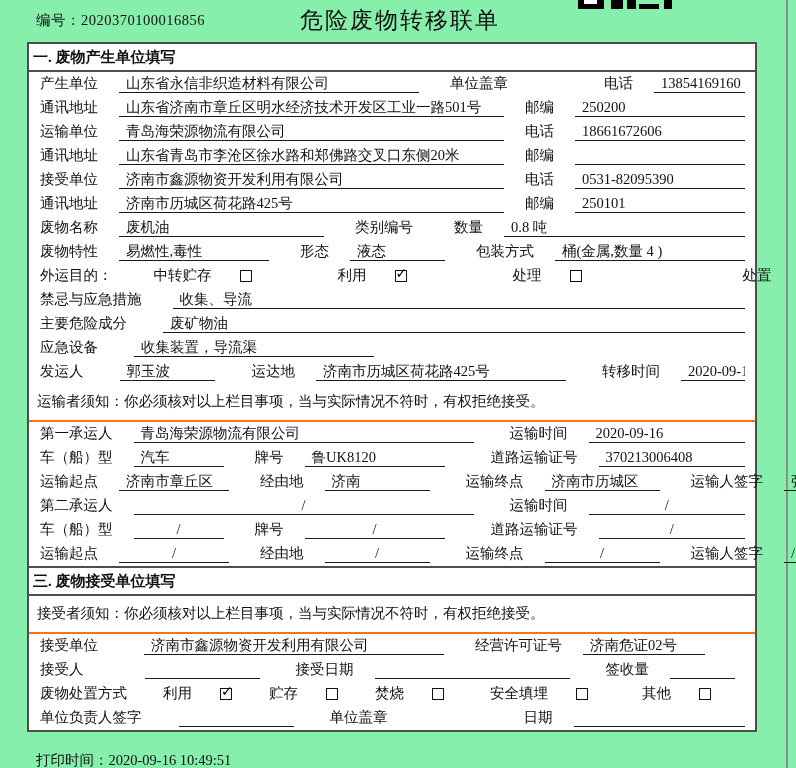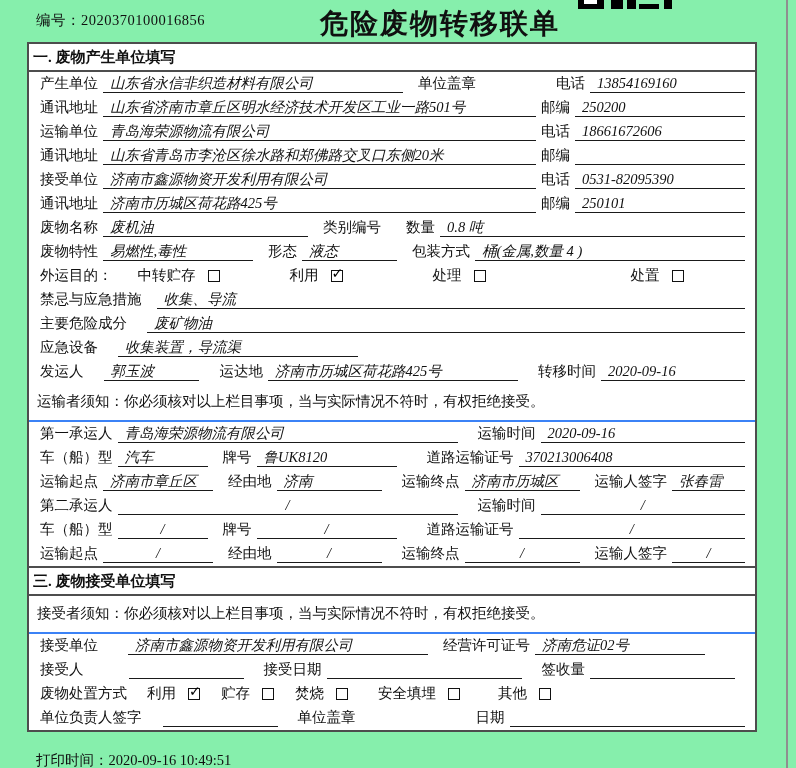--- a/index.html
+++ b/index.html
@@ -1,41 +1,41 @@
 <!DOCTYPE html>
 <html><head>
 <meta charset="utf-8">
 <style>
   * { margin:0; padding:0; box-sizing:border-box; }
   html,body { width:796px; height:768px; background:#ffffff; color:#101010;
               font-family:"Liberation Serif","DejaVu Serif",serif; }
   .page { position:relative; width:796px; height:768px; overflow:hidden; background:#86efac; }
 
   .serial { position:absolute; left:36px; top:11px; font-size:14.5px; letter-spacing:0.5px; }
-  .title  { position:absolute; left:300px; top:5px; width:280px; text-align:center;
-            font-size:28px; font-weight:bold; letter-spacing:2px; }
+  .title  { position:absolute; left:300px; top:5px; width:280px; 
+            font-size:23px; font-weight:normal; letter-spacing:2px; }
   .print-line { position:absolute; left:36px; top:751px; font-size:14.5px; }
 
   .edge { position:absolute; left:786px; top:0; width:2px; height:768px; background:#8f8f8f; }
 
   .qr { position:absolute; left:578px; top:0; width:94px; height:9px; }
   .qr .qp { position:absolute; top:0; background:#000; }
   .qr .qw { position:absolute; top:0; background:#fff; }
 
   .form { position:absolute; left:27px; top:42px; width:730px; border:2px solid #4d4d4d; background:#fff; }
   .sec-h { font-weight:bold; font-size:15px; padding:4px 8px 3px 4px;
            border-bottom:2px solid #4d4d4d; }
   .sec-h.mid { border-top:2px solid #4d4d4d; }
-  .notice { font-size:14.5px; padding:8px 8px 9px 8px; border-bottom:2px solid #3b82f6; }
+  .notice { font-size:14.5px; padding:8px 8px 9px 8px; border-bottom:2px solid #f97316; }
 
   .frow { display:flex; align-items:flex-end; height:24px; padding:0 10px 3px 6px;
-          font-size:14.5px; }
+          font-size:14.5px;gap:16px; }
   .lbl { white-space:nowrap; padding:0 5px; flex:0 0 auto; }
   .val { border-bottom:1.5px solid #1a1a1a; white-space:nowrap; padding:0 7px;
-         height:19px; line-height:19px; overflow:hidden; flex:0 0 auto;font-style:italic; }
+         height:19px; line-height:19px; overflow:hidden; flex:0 0 auto; }
   .fill { flex:1 1 auto; }
   .ctr { text-align:center; }
 
   .w90{width:90px} .w95{width:95px} .w105{width:105px} .w110{width:110px}
   .w115{width:115px} .w140{width:140px} .w150{width:150px} .w170{width:170px}
   .w195{width:195px} .w205{width:205px} .w240{width:240px} .w250{width:250px}
   .w300{width:300px} .w340{width:340px}
   .ml10{margin-left:10px} .ml15{margin-left:15px} .ml25{margin-left:25px}
   .ml30{margin-left:16px} .ml35{margin-left:33px} .ml40{margin-left:40px} .ml65{margin-left:65px} .ml70{margin-left:70px}
   .ml85{margin-left:85px} .ml110{margin-left:110px} .ml140{margin-left:140px}

